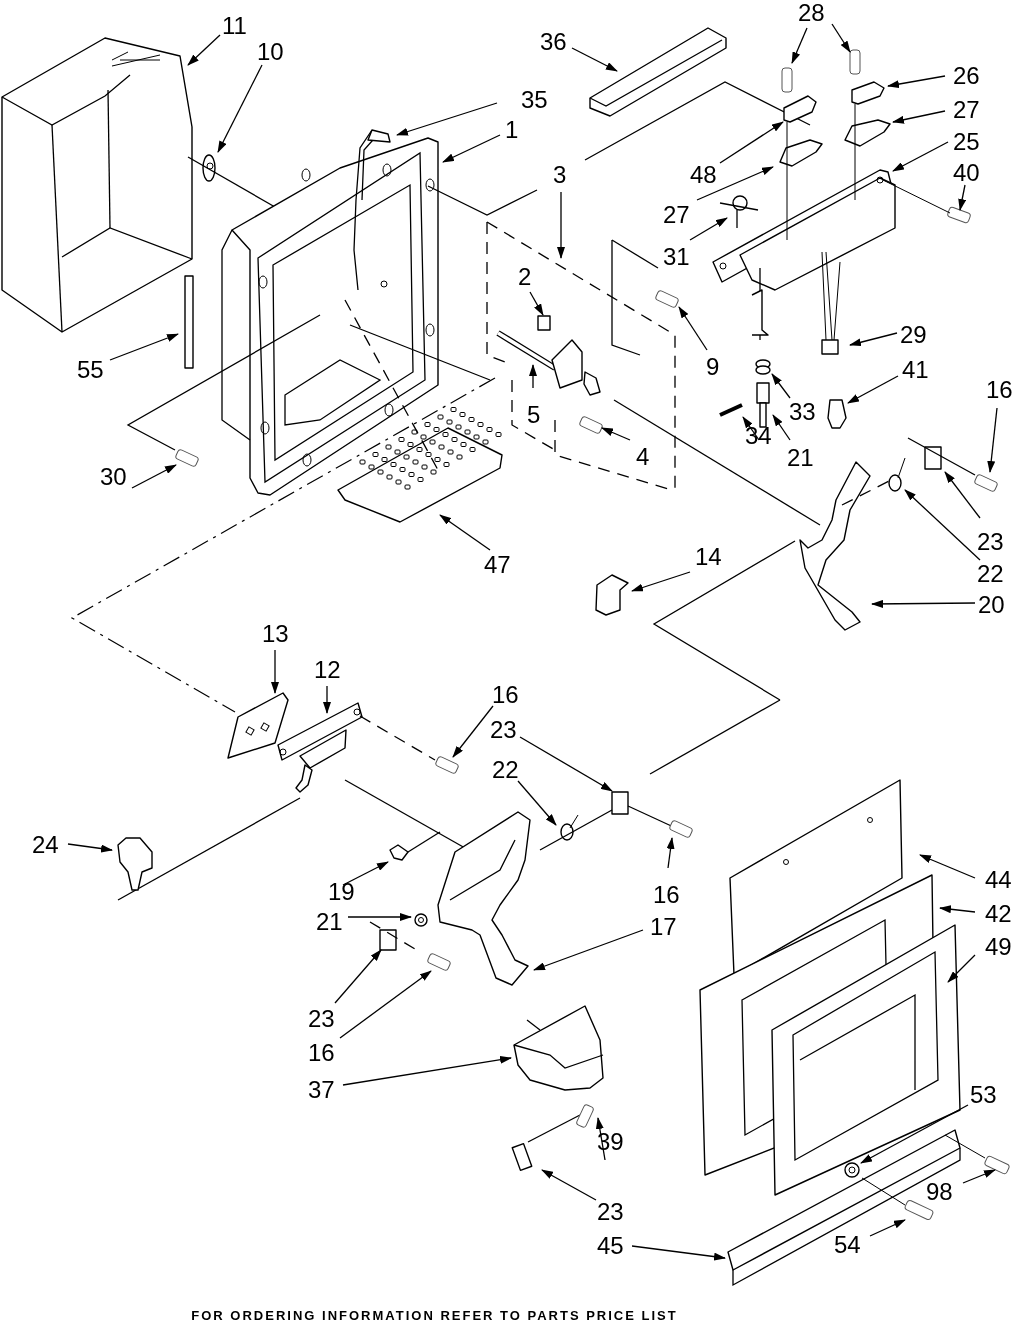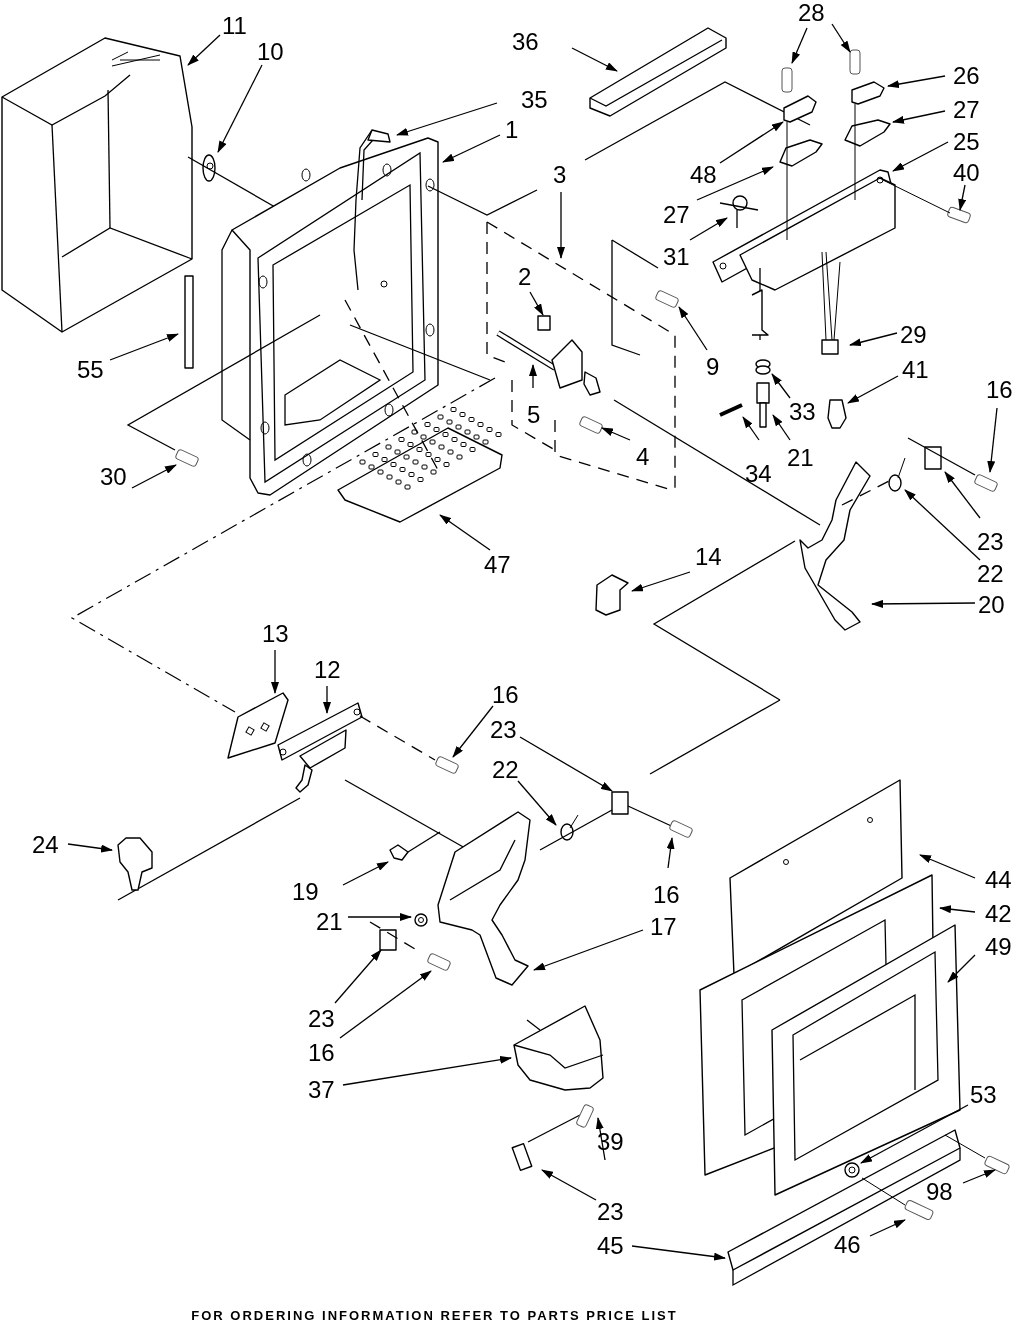--- a/index.html
+++ b/index.html
@@ -423,63 +423,63 @@
     <line class="arrow" x1="596" y1="1200" x2="542" y2="1170"></line>
     <line class="arrow" x1="632" y1="1246" x2="725" y2="1258"></line>
     <line class="arrow" x1="870" y1="1236" x2="905" y2="1220"></line>
   </g>
 </svg>
 
 <span class="callout" style="left:222px;top:14px">11</span>
 <span class="callout" style="left:257px;top:40px">10</span>
 <span class="callout" style="left:521px;top:88px">35</span>
 <span class="callout" style="left:505px;top:118px">1</span>
-<span class="callout" style="left:512px;top:30px">36</span>
+<span class="callout" style="left:540px;top:30px">36</span>
 <span class="callout" style="left:553px;top:163px">3</span>
 <span class="callout" style="left:798px;top:1px">28</span>
 <span class="callout" style="left:953px;top:64px">26</span>
 <span class="callout" style="left:953px;top:98px">27</span>
 <span class="callout" style="left:953px;top:130px">25</span>
 <span class="callout" style="left:953px;top:161px">40</span>
 <span class="callout" style="left:690px;top:163px">48</span>
 <span class="callout" style="left:663px;top:203px">27</span>
 <span class="callout" style="left:663px;top:245px">31</span>
 <span class="callout" style="left:518px;top:265px">2</span>
 <span class="callout" style="left:706px;top:355px">9</span>
 <span class="callout" style="left:900px;top:323px">29</span>
 <span class="callout" style="left:902px;top:358px">41</span>
 <span class="callout" style="left:77px;top:358px">55</span>
 <span class="callout" style="left:527px;top:403px">5</span>
 <span class="callout" style="left:789px;top:400px">33</span>
 <span class="callout" style="left:636px;top:445px">4</span>
-<span class="callout" style="left:745px;top:462px">34</span>
+<span class="callout" style="left:745px;top:424px">34</span>
 <span class="callout" style="left:787px;top:446px">21</span>
 <span class="callout" style="left:986px;top:378px">16</span>
 <span class="callout" style="left:100px;top:465px">30</span>
 <span class="callout" style="left:977px;top:530px">23</span>
 <span class="callout" style="left:977px;top:562px">22</span>
 <span class="callout" style="left:484px;top:553px">47</span>
 <span class="callout" style="left:695px;top:545px">14</span>
 <span class="callout" style="left:978px;top:593px">20</span>
 <span class="callout" style="left:262px;top:622px">13</span>
 <span class="callout" style="left:314px;top:658px">12</span>
 <span class="callout" style="left:492px;top:683px">16</span>
 <span class="callout" style="left:490px;top:718px">23</span>
 <span class="callout" style="left:492px;top:758px">22</span>
 <span class="callout" style="left:32px;top:833px">24</span>
 <span class="callout" style="left:653px;top:883px">16</span>
-<span class="callout" style="left:292px;top:880px">19</span>
+<span class="callout" style="left:328px;top:880px">19</span>
 <span class="callout" style="left:985px;top:868px">44</span>
 <span class="callout" style="left:316px;top:910px">21</span>
 <span class="callout" style="left:650px;top:915px">17</span>
 <span class="callout" style="left:985px;top:902px">42</span>
 <span class="callout" style="left:985px;top:935px">49</span>
 <span class="callout" style="left:308px;top:1007px">23</span>
 <span class="callout" style="left:308px;top:1041px">16</span>
 <span class="callout" style="left:308px;top:1078px">37</span>
 <span class="callout" style="left:970px;top:1083px">53</span>
 <span class="callout" style="left:597px;top:1130px">39</span>
 <span class="callout" style="left:926px;top:1180px">98</span>
 <span class="callout" style="left:597px;top:1200px">23</span>
 <span class="callout" style="left:597px;top:1234px">45</span>
-<span class="callout" style="left:834px;top:1233px">46</span>
+<span class="callout" style="left:834px;top:1233px">54</span>
 
 <div class="footer">FOR ORDERING INFORMATION REFER TO PARTS PRICE LIST</div>
 
 </body></html>

